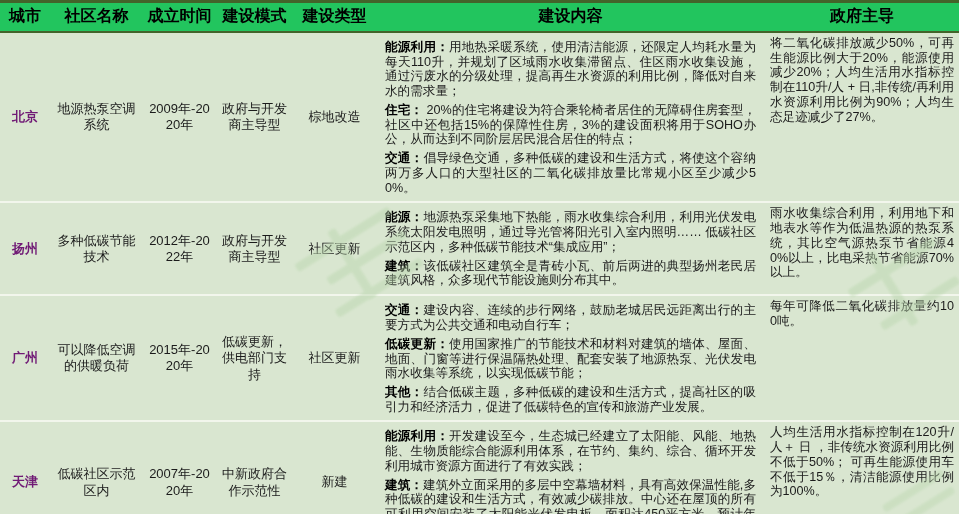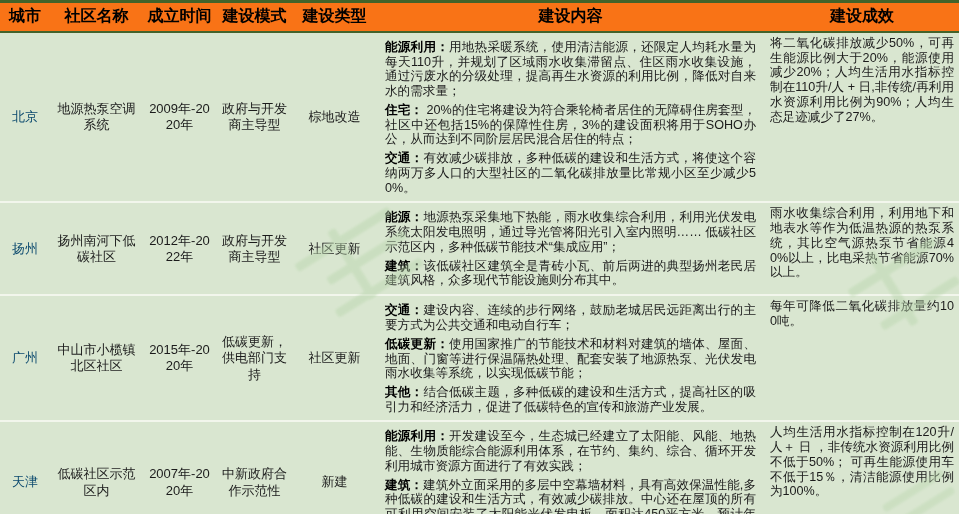--- a/index.html
+++ b/index.html
@@ -16,21 +16,21 @@
     font-family:"Liberation Sans","DejaVu Sans",sans-serif;
     color:var(--ink);
     background:#fff;
   }
   table{
     border-collapse:collapse;
     table-layout:fixed;
     width:959px;
   }
   thead th{
-    background:#f97316;
+    background:#22c55e;
     border-top:3px solid var(--line);
     border-bottom:2px solid var(--line);
     font-size:16px;
     font-weight:bold;
     color:#000;
     padding:3px 0 4px 0;
     text-align:center;
     white-space:nowrap;
   }
   tbody td{
@@ -38,21 +38,21 @@
     border-bottom:2px solid var(--sep);
     vertical-align:middle;
     text-align:center;
     font-size:13px;
     line-height:1.25;
     padding:2px 4px;
     color:var(--ink);
     word-break:break-all;
   }
   tbody tr:last-child td{border-bottom:2px solid var(--line);}
-  td.c-city{font-weight:normal;color:#0c4a6e;margin-top:12px;}
+  td.c-city{font-weight:bold;color:#701a75;margin-top:12px;}
   td.c-content,td.c-results{
     text-align:justify;
     vertical-align:top;
     font-size:12.6px;
     line-height:1.17;
     padding:3px 5px 2px 5px;
   }
   td.c-content p{margin:4px;}
   .seg-label{font-weight:bold;color:#000;}
   tr.r-beijing{height:157px;}
@@ -88,52 +88,52 @@
       <col style="width:194px">
     </colgroup>
     <thead>
       <tr>
         <th>城市</th>
         <th>社区名称</th>
         <th>成立时间</th>
         <th>建设模式</th>
         <th>建设类型</th>
         <th>建设内容</th>
-        <th>建设成效</th>
+        <th>政府主导</th>
       </tr>
     </thead>
     <tbody>
         <tr class="r-beijing">
           <td class="c-city">北京</td>
           <td class="c-community">地源热泵空调系统</td>
           <td class="c-period">2009年-2020年</td>
           <td class="c-mode">政府与开发商主导型</td>
           <td class="c-type">棕地改造</td>
           <td class="c-content">
             <p><b class="seg-label">能源利用：</b><span>用地热采暖系统，使用清洁能源，还限定人均耗水量为每天110升，并规划了区域雨水收集滞留点、住区雨水收集设施，通过污废水的分级处理，提高再生水资源的利用比例，降低对自来水的需求量；</span></p>
             <p><b class="seg-label">住宅：</b><span> 20%的住宅将建设为符合乘轮椅者居住的无障碍住房套型，社区中还包括15%的保障性住房，3%的建设面积将用于SOHO办公，从而达到不同阶层居民混合居住的特点；</span></p>
-            <p><b class="seg-label">交通：</b><span>有效减少碳排放，多种低碳的建设和生活方式，将使这个容纳两万多人口的大型社区的二氧化碳排放量比常规小区至少减少50%。</span></p>
+            <p><b class="seg-label">交通：</b><span>倡导绿色交通，多种低碳的建设和生活方式，将使这个容纳两万多人口的大型社区的二氧化碳排放量比常规小区至少减少50%。</span></p>
           </td>
           <td class="c-results">将二氧化碳排放减少50%，可再生能源比例大于20%，能源使用减少20%；人均生活用水指标控制在110升/人 + 日,非传统/再利用水资源利用比例为90%；人均生态足迹减少了27%。</td>
         </tr>
         <tr class="r-yangzhou">
           <td class="c-city">扬州</td>
-          <td class="c-community">扬州南河下低碳社区</td>
+          <td class="c-community">多种低碳节能技术</td>
           <td class="c-period">2012年-2022年</td>
           <td class="c-mode">政府与开发商主导型</td>
           <td class="c-type">社区更新</td>
           <td class="c-content">
             <p><b class="seg-label">能源：</b><span>地源热泵采集地下热能，雨水收集综合利用，利用光伏发电系统太阳发电照明，通过导光管将阳光引入室内照明…… 低碳社区示范区内，多种低碳节能技术“集成应用”；</span></p>
             <p><b class="seg-label">建筑：</b><span>该低碳社区建筑全是青砖小瓦、前后两进的典型扬州老民居建筑风格，众多现代节能设施则分布其中。</span></p>
           </td>
           <td class="c-results">雨水收集综合利用，利用地下和地表水等作为低温热源的热泵系统，其比空气源热泵节省能源40%以上，比电采热节省能源70%以上。</td>
         </tr>
         <tr class="r-guangzhou">
           <td class="c-city">广州</td>
-          <td class="c-community">中山市小榄镇北区社区</td>
+          <td class="c-community">可以降低空调的供暖负荷</td>
           <td class="c-period">2015年-2020年</td>
           <td class="c-mode">低碳更新，供电部门支持</td>
           <td class="c-type">社区更新</td>
           <td class="c-content">
             <p><b class="seg-label">交通：</b><span>建设内容、连续的步行网络，鼓励老城居民远距离出行的主要方式为公共交通和电动自行车；</span></p>
             <p><b class="seg-label">低碳更新：</b><span>使用国家推广的节能技术和材料对建筑的墙体、屋面、地面、门窗等进行保温隔热处理、配套安装了地源热泵、光伏发电雨水收集等系统，以实现低碳节能；</span></p>
             <p><b class="seg-label">其他：</b><span>结合低碳主题，多种低碳的建设和生活方式，提高社区的吸引力和经济活力，促进了低碳特色的宣传和旅游产业发展。</span></p>
           </td>
           <td class="c-results">每年可降低二氧化碳排放量约100吨。</td>
         </tr>

